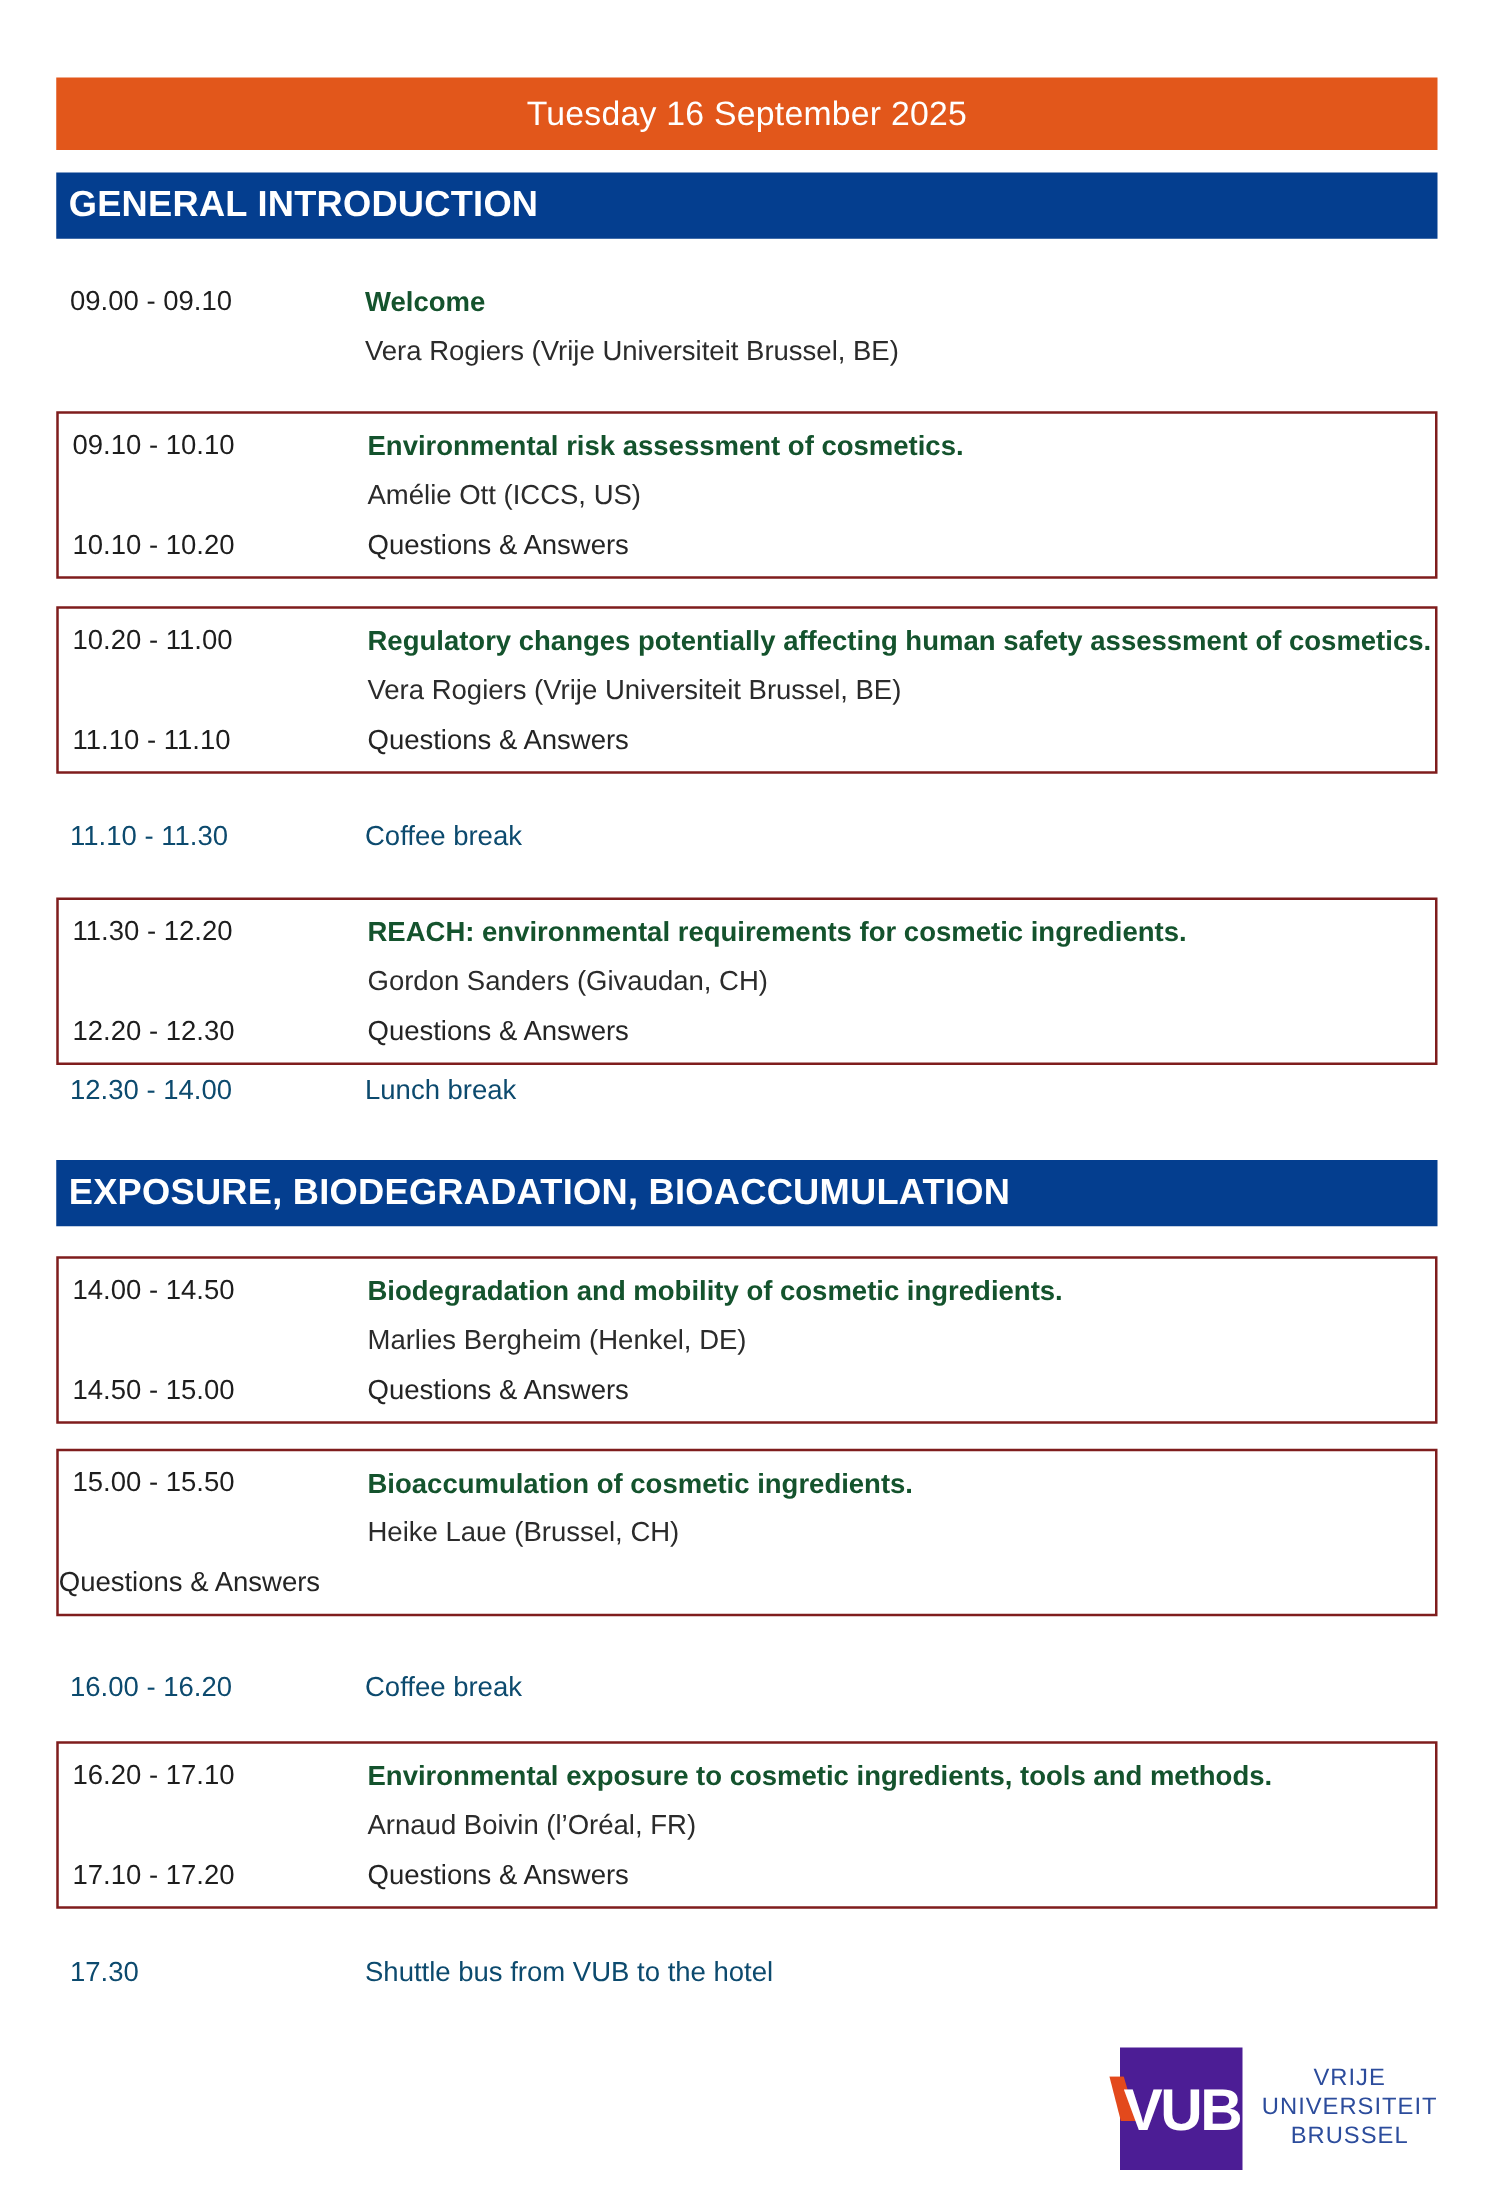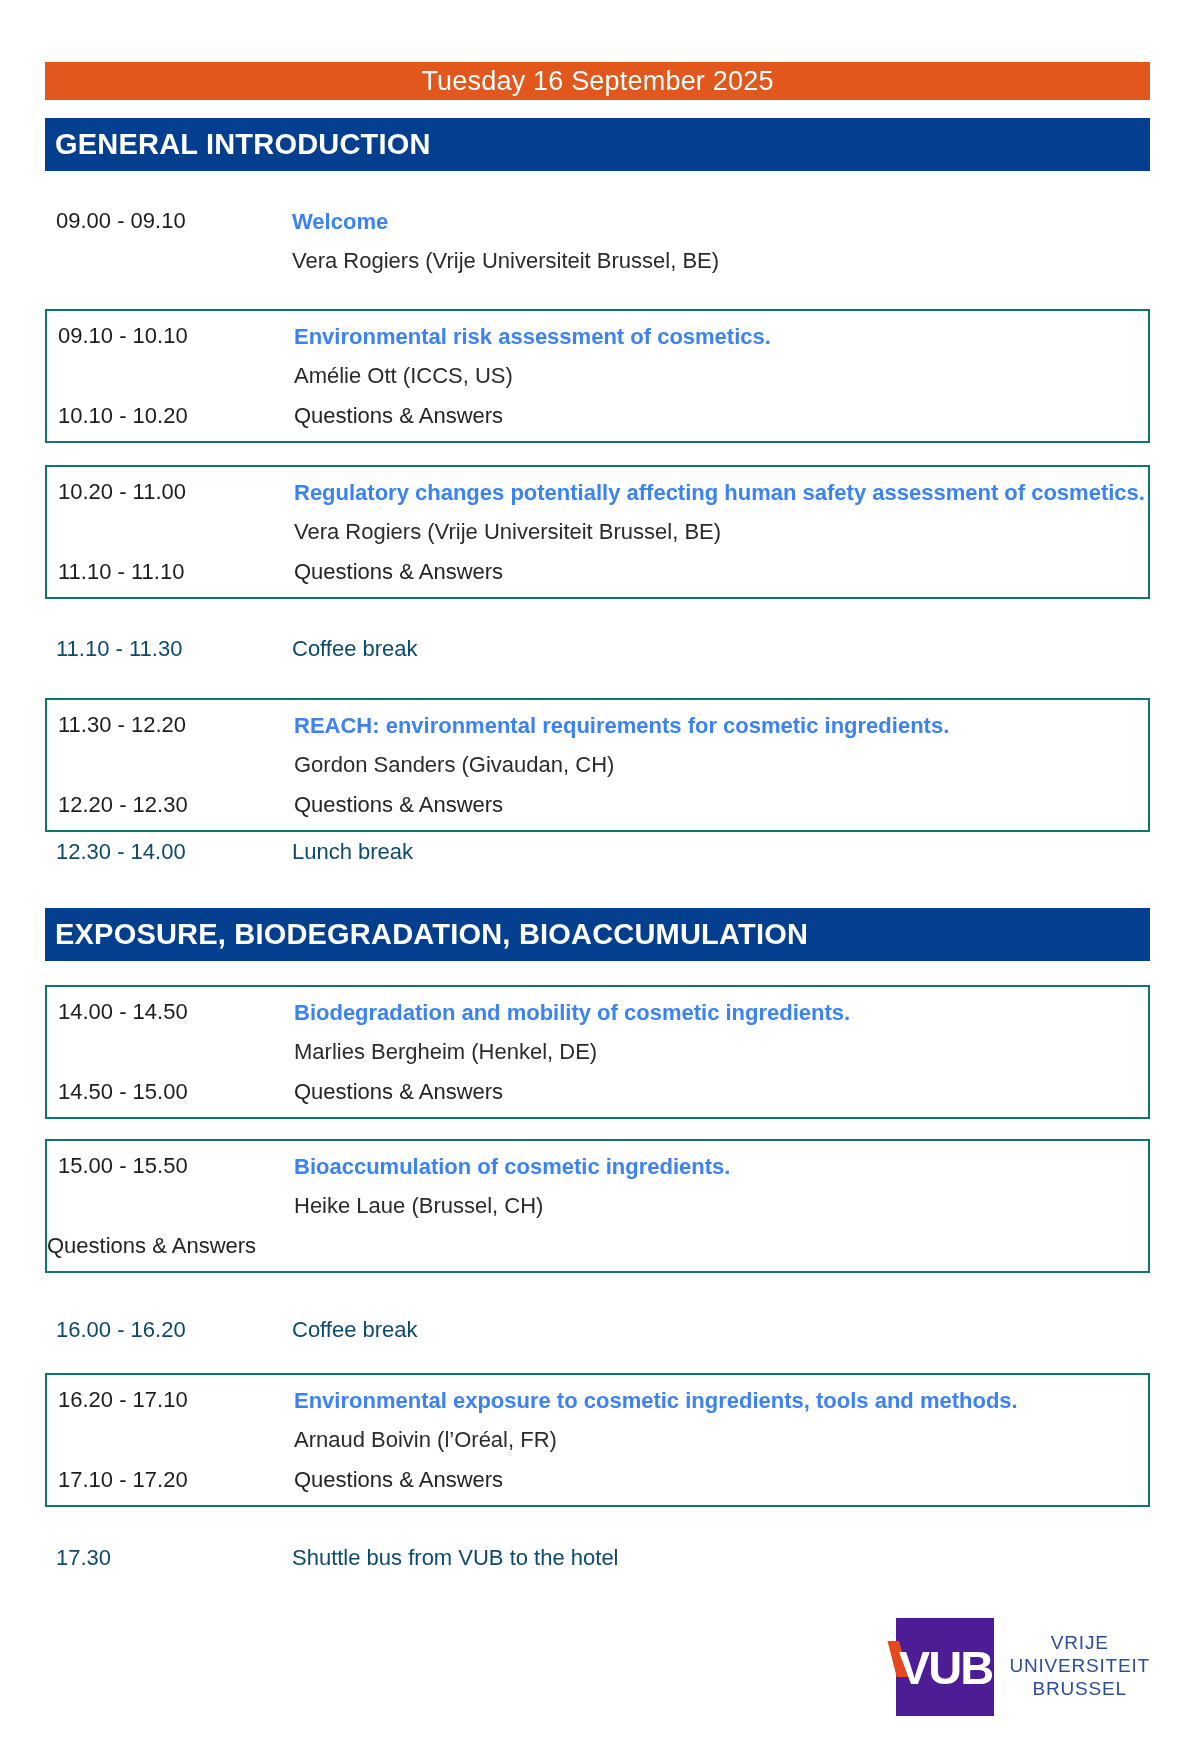--- a/index.html
+++ b/index.html
@@ -5,41 +5,41 @@
   * { margin:0; padding:0; box-sizing:border-box; }
   html,body { background:#ffffff; }
   body {
     width:1200px; height:1760px; position:relative; overflow:hidden;
     font-family:"Liberation Sans","DejaVu Sans",sans-serif;
     color:#1d1d1d;
   }
   .page { position:absolute; left:45px; top:0; width:1105px; }
 
   .date-banner {
-    margin-top:62px; height:38px; background:#E2571B; color:#ffffff;
+    margin-top:62px; height:58px; background:#E2571B; color:#ffffff;
     display:flex; align-items:center; justify-content:center;
     font-size:27px; font-weight:400; letter-spacing:0.2px;
   }
   .section-header {
     height:53px; background:#043E8F; color:#ffffff;
     display:flex; align-items:center; padding-left:10px;
     font-size:29px; font-weight:700; letter-spacing:0.2px;
   }
 
   .block { width:100%; }
-  .boxed { border:2px solid #0f766e; padding:5px 0; background:#ffffff; }
+  .boxed { border:2px solid #7f1d1d; padding:5px 0; background:#ffffff; }
   .plain { padding:5px 0; }
 
   .trow { display:flex; align-items:flex-start; }
   .c-time {
     width:247px; flex:none; padding-left:11px;
     font-size:22px; line-height:40px; color:#1d1d1d;
   }
   .c-text { flex:1; padding-right:18px; font-size:22px; line-height:40px; }
-  .title { font-weight:700; color:#3b82f6; line-height:37px; padding:1.5px 0; }
+  .title { font-weight:700; color:#14532d; line-height:37px; padding:1.5px 0; }
   .speaker { color:#2b2b2b; }
   .qa { color:#242424; }
 
   .break-row { display:flex; align-items:center; height:40px; }
   .break-row .c-time, .break-row .c-text { color:#0c4a6e; }
 
   .logo-row { display:flex; justify-content:flex-end; align-items:flex-start; }
   .logo-mark {
     width:98px; height:98px; background:#4c1d95; position:relative;
     display:flex; align-items:center; justify-content:center; flex:none;

